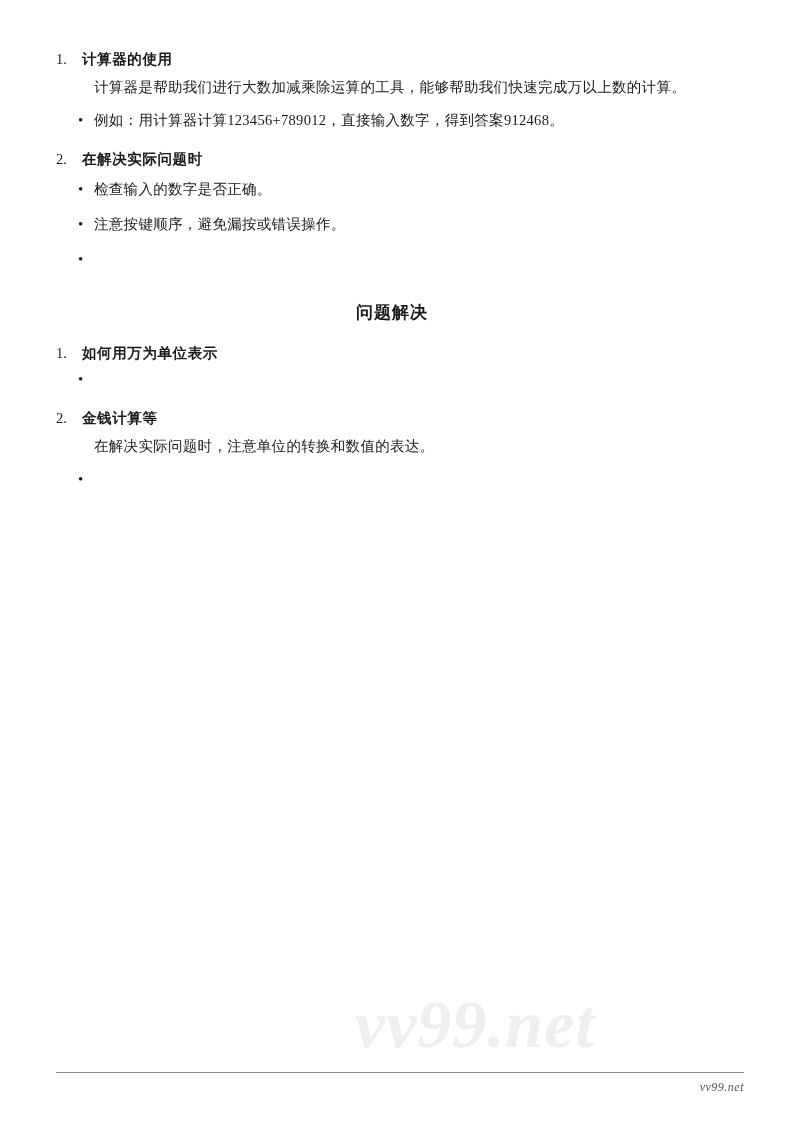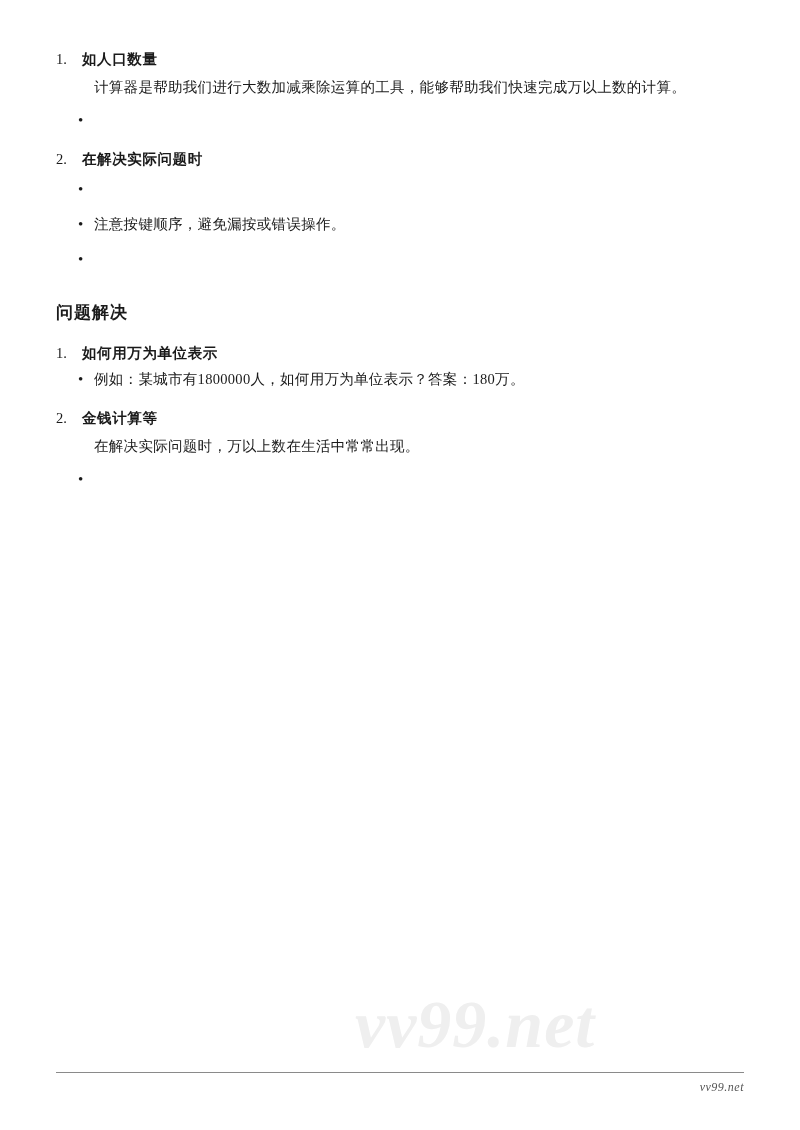--- a/index.html
+++ b/index.html
@@ -81,20 +81,21 @@
     letter-spacing: 0.3px;
   }
 
   
   .section-heading {
     font-size: 17px;
     font-weight: bold;
     letter-spacing: 1px;
     margin: 30px 0 18px 0;
     padding-left: 0;
+    text-align: center;
   }
   .block-gap-sm { height: 4px; }
 
   
   .watermark {
     position: absolute;
     left: 355px;
     top: 985px;
     font-family: "Liberation Serif", serif;
     font-size: 68px;
@@ -131,40 +132,42 @@
 <body>
 
 <div class="page">
 
   <div class="watermark">vv99.net</div>
 
   <div class="content">
 
     <div class="num-item">
       <span class="num-marker">1.</span>
-      <span class="num-title">如人口数量</span>
+      <span class="num-title">计算器的使用</span>
     </div>
 
     <div class="para">计算器是帮助我们进行大数加减乘除运算的工具，能够帮助我们快速完成万以上数的计算。</div>
 
     <div class="bullet-item">
       <span class="bullet-dot">•</span>
+      <span class="bullet-text">例如：用计算器计算123456+789012，直接输入数字，得到答案912468。</span>
     </div>
 
     <div class="block-gap-sm"></div>
 
     <div class="num-item">
       <span class="num-marker">2.</span>
       <span class="num-title">在解决实际问题时</span>
     </div>
 
     <div class="block-gap-sm"></div>
 
     <div class="bullet-item">
       <span class="bullet-dot">•</span>
+      <span class="bullet-text">检查输入的数字是否正确。</span>
     </div>
 
     <div class="bullet-item">
       <span class="bullet-dot">•</span>
       <span class="bullet-text">注意按键顺序，避免漏按或错误操作。</span>
     </div>
 
     <div class="bullet-item">
       <span class="bullet-dot">•</span>
     </div>
@@ -172,31 +175,30 @@
     <div class="section-heading">问题解决</div>
 
     <div class="num-item">
       <span class="num-marker">1.</span>
       <span class="num-title">如何用万为单位表示</span>
     </div>
 
 
     <div class="bullet-item">
       <span class="bullet-dot">•</span>
-      <span class="bullet-text">例如：某城市有1800000人，如何用万为单位表示？答案：180万。</span>
     </div>
 
     <div class="block-gap-sm"></div>
 
     <div class="num-item">
       <span class="num-marker">2.</span>
       <span class="num-title">金钱计算等</span>
     </div>
 
-    <div class="para">在解决实际问题时，万以上数在生活中常常出现。</div>
+    <div class="para">在解决实际问题时，注意单位的转换和数值的表达。</div>
 
     <div class="bullet-item">
       <span class="bullet-dot">•</span>
     </div>
 
   </div>
 
   <div class="footer-rule"></div>
   <div class="footer-text">vv99.net</div>
 

